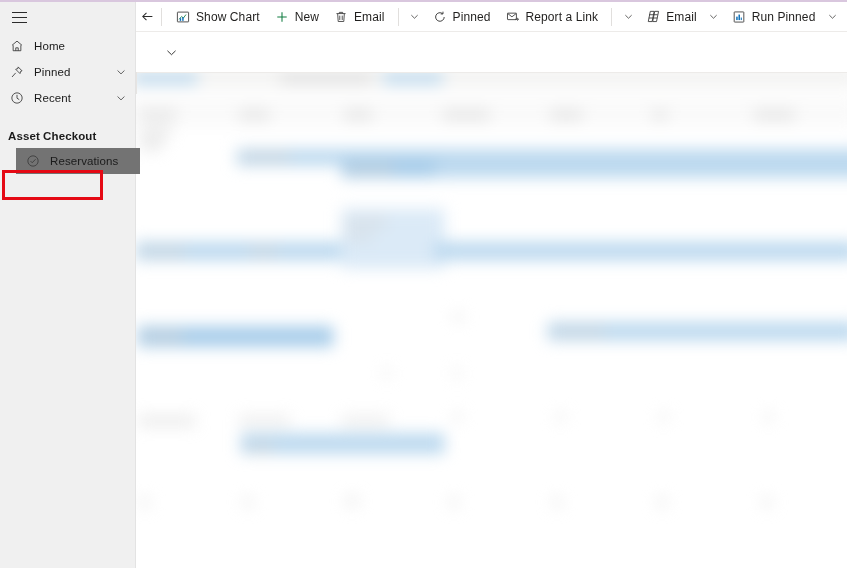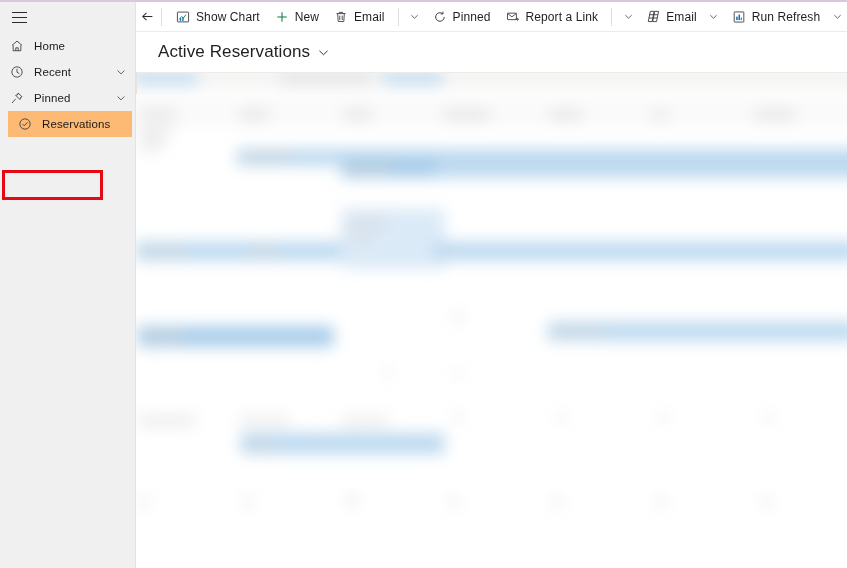--- a/index.html
+++ b/index.html
@@ -106,23 +106,23 @@
     padding: 0 8px;
     height: 24px;
     display: flex;
     align-items: center;
     margin-top: 13px;
     letter-spacing: .1px;
   }
 
   
   .nav-item.is-highlighted {
-    background: #fdba74;
+    background: #737373;
     width: 124px;
-    margin-left: 8px;
+    margin-left: 16px;
   }
   #highlight-box {
     position: absolute;
     left: 2px;
     top: 168px;
     width: 101px;
     height: 30px;
     border: 3px solid #e50914;
     box-sizing: border-box;
     pointer-events: none;
@@ -369,47 +369,48 @@
           <path d="M3.6 7.1v6.3h8.8V7.1"></path>
           <path d="M6.6 13.4v-3.3h2.8v3.3"></path>
         </svg>
       </span>
       <span class="nav-label">Home</span>
     </div>
 
     <div class="nav-item">
       <span class="nav-icon">
         <svg width="14" height="14" viewBox="0 0 16 16" fill="none" stroke="currentColor" stroke-width="1">
+          <path d="M9.3 2.2l4.5 4.5-1.6.5-.8 2.6-4.9-4.9 2.6-.9z"></path>
+          <path d="M6.5 9 2.3 13.7"></path>
+        </svg>
+      </span>
+      <span class="nav-label">Pinned</span>
+      <span class="nav-chevron">
+        <svg width="12" height="12" viewBox="0 0 16 16" fill="none" stroke="currentColor" stroke-width="1.1">
+          <path d="M3.4 6 8 10.5 12.6 6"></path>
+        </svg>
+      </span>
+    </div>
+
+    <div class="nav-item">
+      <span class="nav-icon">
+        <svg width="14" height="14" viewBox="0 0 16 16" fill="none" stroke="currentColor" stroke-width="1">
           <circle cx="8" cy="8" r="5.9"></circle>
           <path d="M8 4.4V8.2l2.6 1.7"></path>
         </svg>
       </span>
       <span class="nav-label">Recent</span>
       <span class="nav-chevron">
         <svg width="12" height="12" viewBox="0 0 16 16" fill="none" stroke="currentColor" stroke-width="1.1">
           <path d="M3.4 6 8 10.5 12.6 6"></path>
         </svg>
       </span>
     </div>
 
-    <div class="nav-item">
-      <span class="nav-icon">
-        <svg width="14" height="14" viewBox="0 0 16 16" fill="none" stroke="currentColor" stroke-width="1">
-          <path d="M9.3 2.2l4.5 4.5-1.6.5-.8 2.6-4.9-4.9 2.6-.9z"></path>
-          <path d="M6.5 9 2.3 13.7"></path>
-        </svg>
-      </span>
-      <span class="nav-label">Pinned</span>
-      <span class="nav-chevron">
-        <svg width="12" height="12" viewBox="0 0 16 16" fill="none" stroke="currentColor" stroke-width="1.1">
-          <path d="M3.4 6 8 10.5 12.6 6"></path>
-        </svg>
-      </span>
-    </div>
-
+    <div class="nav-group-title">Asset Checkout</div>
 
 
     <div class="nav-item is-highlighted">
       <span class="nav-icon">
         <svg width="14" height="14" viewBox="0 0 16 16" fill="none" stroke="currentColor" stroke-width="1">
           <circle cx="8" cy="8" r="5.9"></circle>
           <path d="M5.2 8.1 7.1 10l3.8-4"></path>
         </svg>
       </span>
       <span class="nav-label">Reservations</span>
@@ -515,34 +516,33 @@
 
       <div class="cmd-btn">
         <span class="cmd-icon">
           <svg width="14" height="14" viewBox="0 0 16 16" fill="none">
             <rect x="2.5" y="2.2" width="11" height="11.6" rx="0.5" stroke="#3b3b3b" stroke-width="1"></rect>
             <rect x="4.8" y="7.6" width="1.7" height="3.9" fill="#0b6fb8"></rect>
             <rect x="7.4" y="5.2" width="1.7" height="6.3" fill="#0b6fb8"></rect>
             <rect x="10" y="8.6" width="1.2" height="2.9" fill="#0b6fb8"></rect>
           </svg>
         </span>
-        <span class="cmd-label">Run Refresh</span>
+        <span class="cmd-label">Run Pinned</span>
       </div>
       <div class="cmd-caret">
         <svg width="11" height="11" viewBox="0 0 16 16" fill="none" stroke="currentColor" stroke-width="1.1">
           <path d="M3.4 6 8 10.5 12.6 6"></path>
         </svg>
       </div>
 
       <div class="cmd-overflow">⋮</div>
     </div>
 
     <div id="view-header">
       <div id="view-title-wrap">
-        <span id="view-title">Active Reservations</span>
         <span id="view-title-caret">
           <svg width="13" height="13" viewBox="0 0 16 16" fill="none" stroke="currentColor" stroke-width="1.1">
             <path d="M3 5.9 8 10.7 13 5.9"></path>
           </svg>
         </span>
       </div>
 
     </div>
 
     <div id="grid-region">

